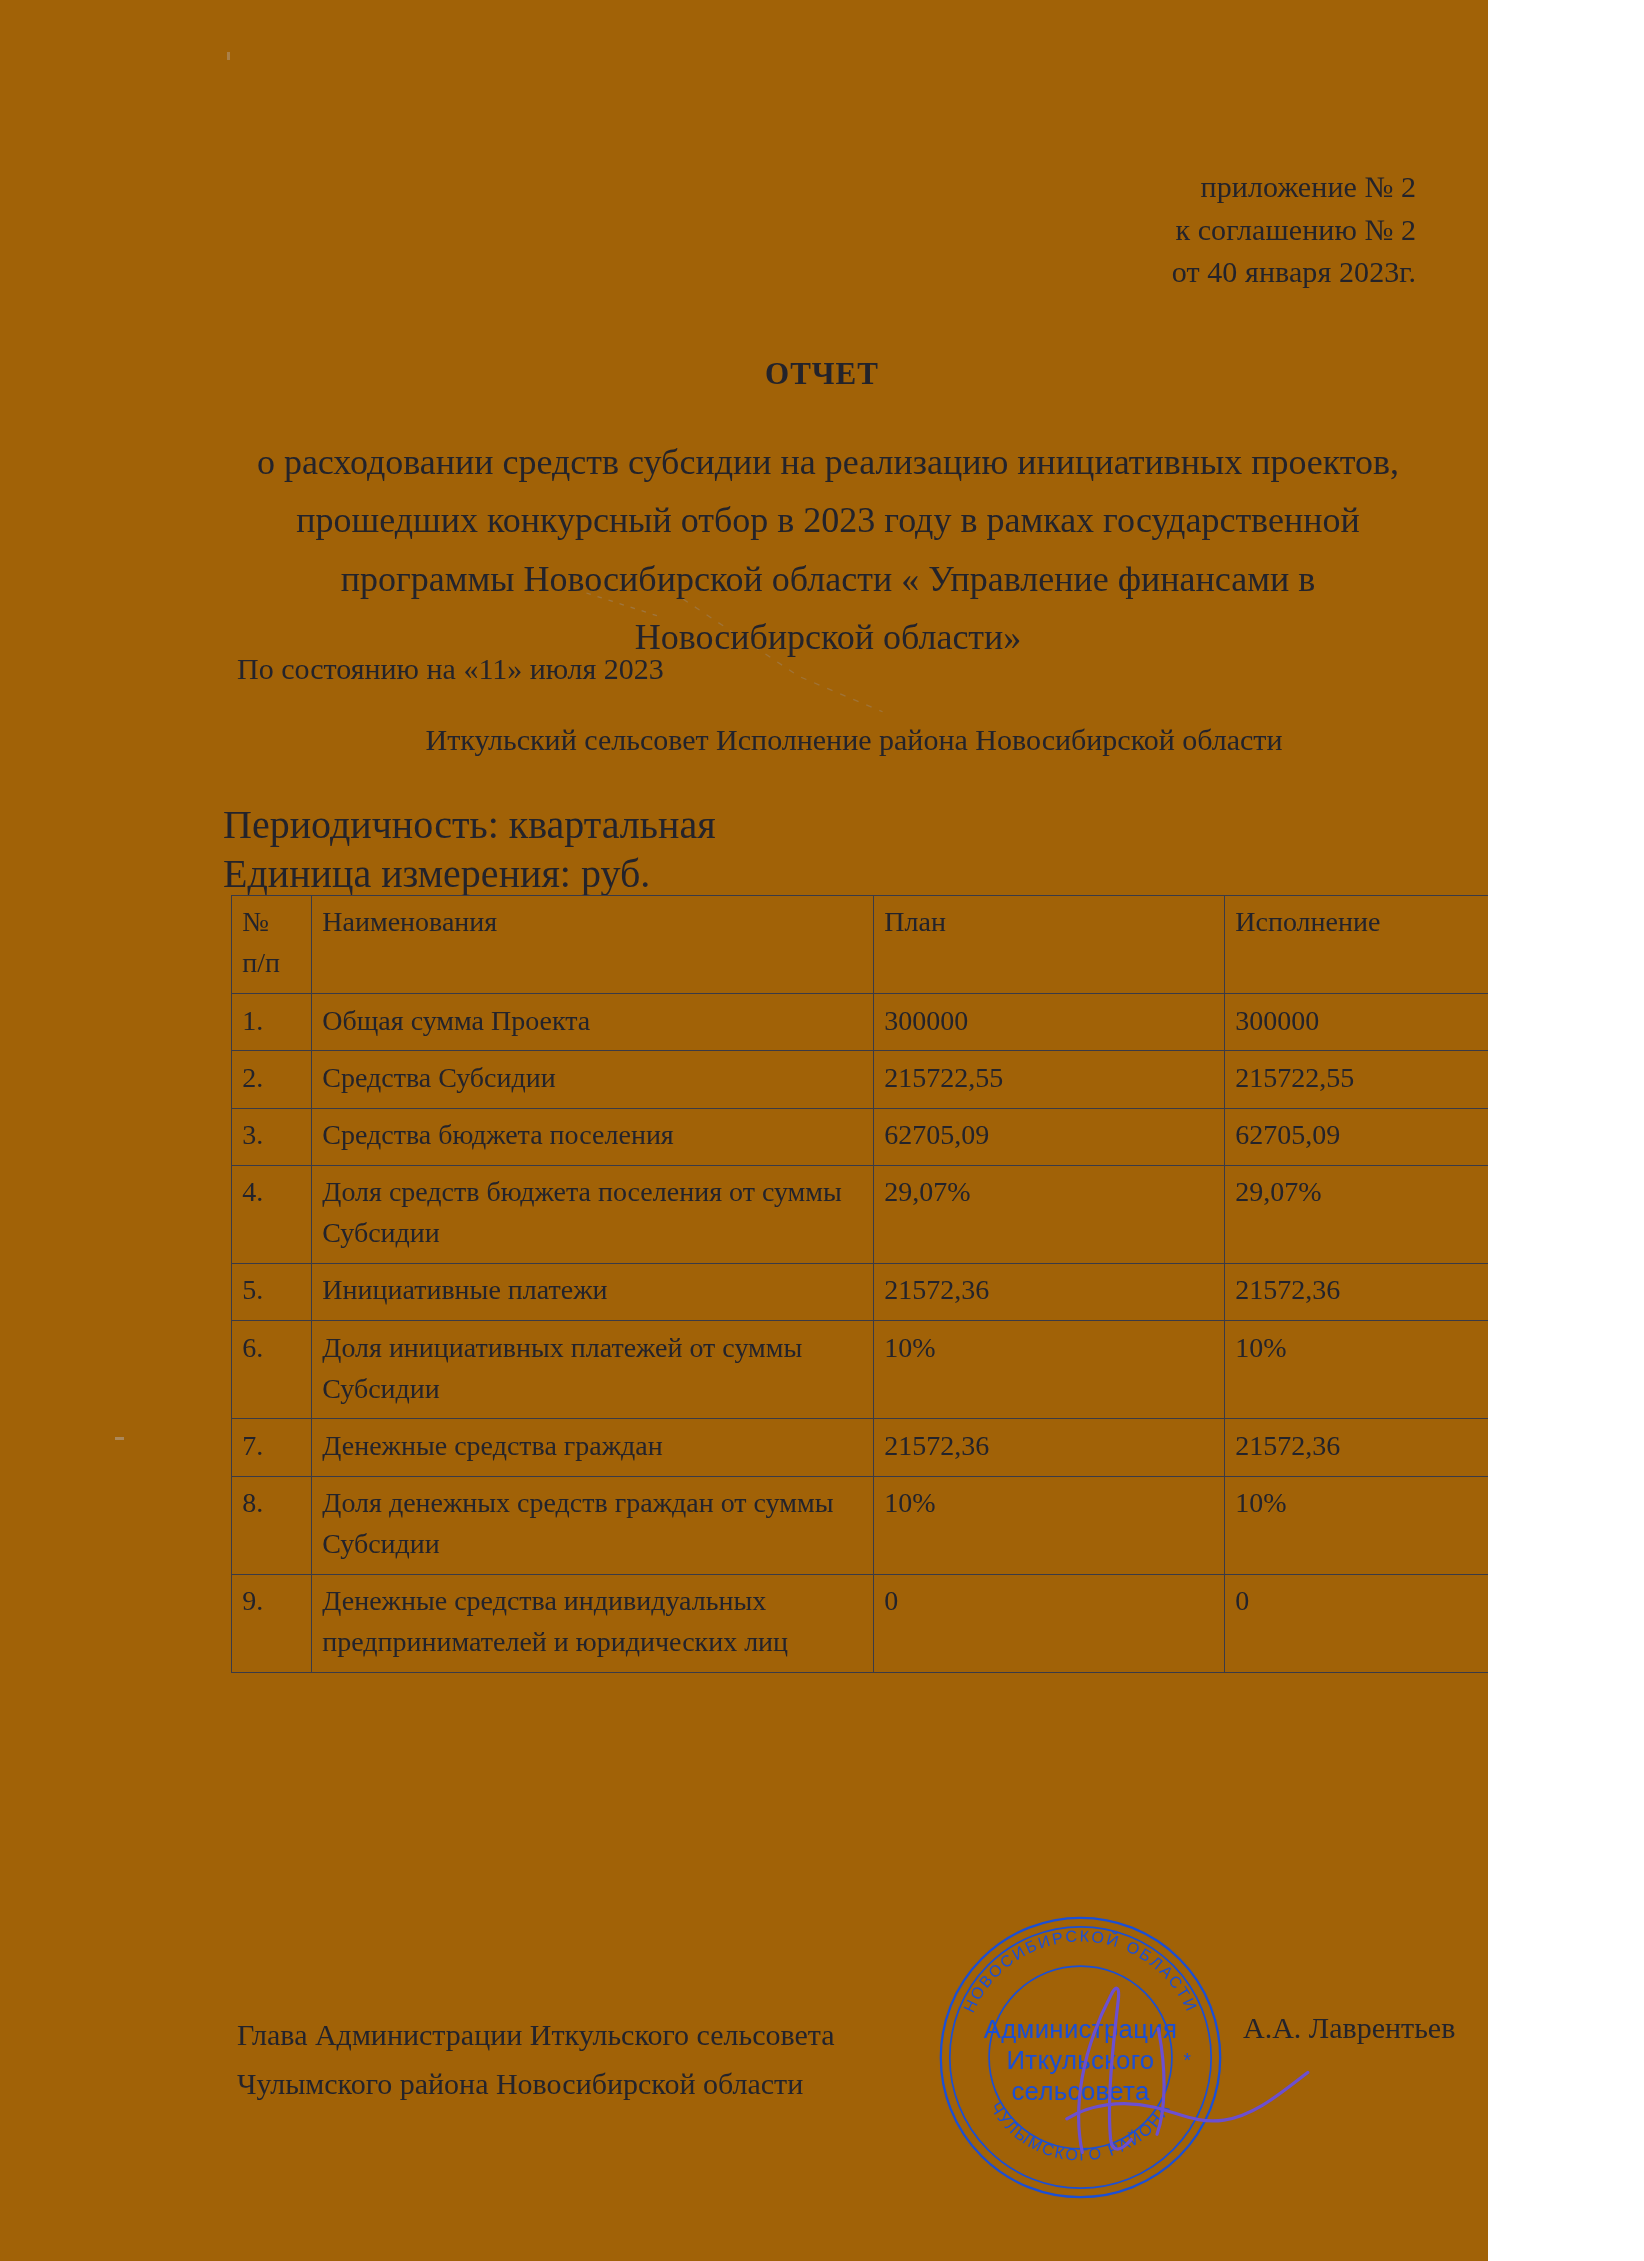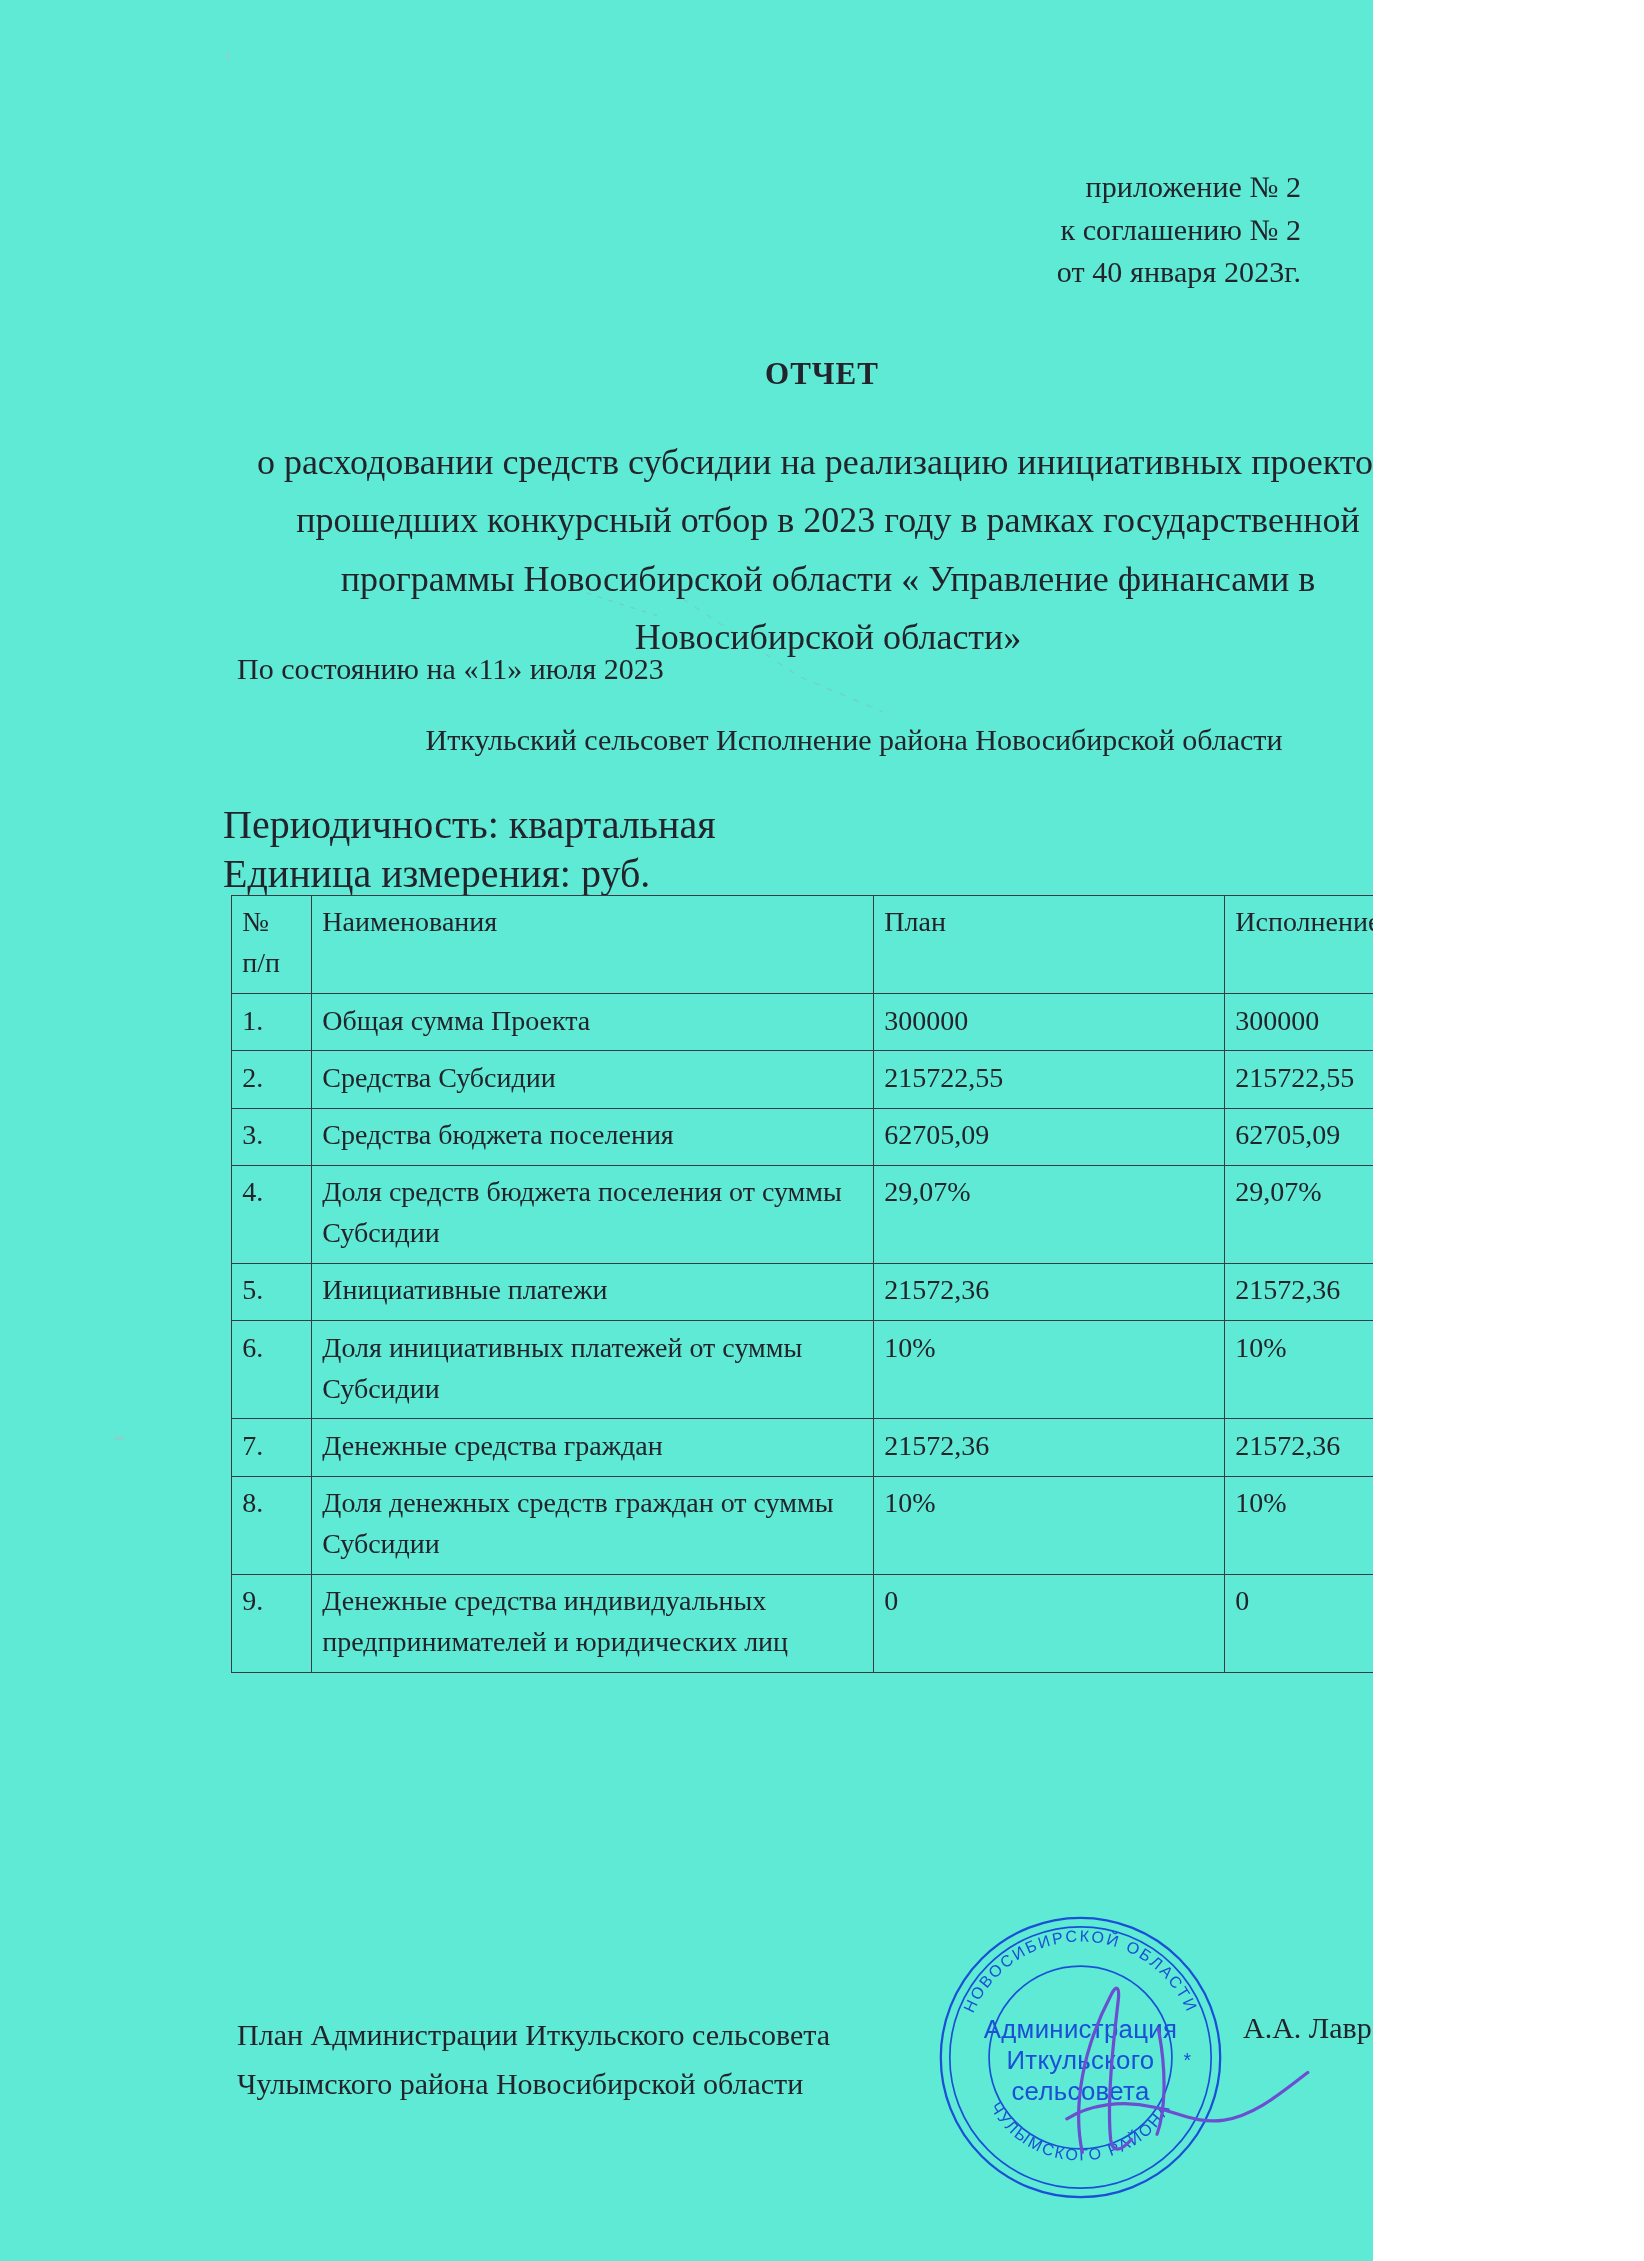--- a/index.html
+++ b/index.html
@@ -3,23 +3,23 @@
 <meta charset="utf-8">
 <title>ОТЧЕТ</title>
 <style>
   html, body {
     margin: 0;
     padding: 0;
     background: #ffffff;
   }
   .page {
     position: relative;
-    width: 1373px;
+    width: 1488px;
     height: 2261px;
-    background: #5eead4;
+    background: #a16207;
     font-family: "Liberation Serif", "DejaVu Serif", serif;
     color: #23232b;
     overflow: hidden;
   }
 
   
   .doc-header {
     position: absolute;
     top: 166px;
     right: 72px;
@@ -267,21 +267,21 @@
       <tr>
         <td>9.</td>
         <td>Денежные средства индивидуальных предпринимателей и юридических лиц</td>
         <td>0</td>
         <td>0</td>
       </tr>
     </tbody>
   </table>
 
   <div class="sign-block">
-    <div>План Администрации Иткульского сельсовета</div>
+    <div>Глава Администрации Иткульского сельсовета</div>
     <div>Чулымского района Новосибирской области</div>
   </div>
   <div class="sign-name">А.А. Лаврентьев</div>
 
   <div class="stamp">
     <svg viewBox="0 0 452 452">
       <defs>
         <path id="arcTop" d="M 46 226 A 180 180 0 0 1 406 226"></path>
         <path id="arcBot" d="M 66 226 A 160 160 0 0 0 386 226"></path>
       </defs>

